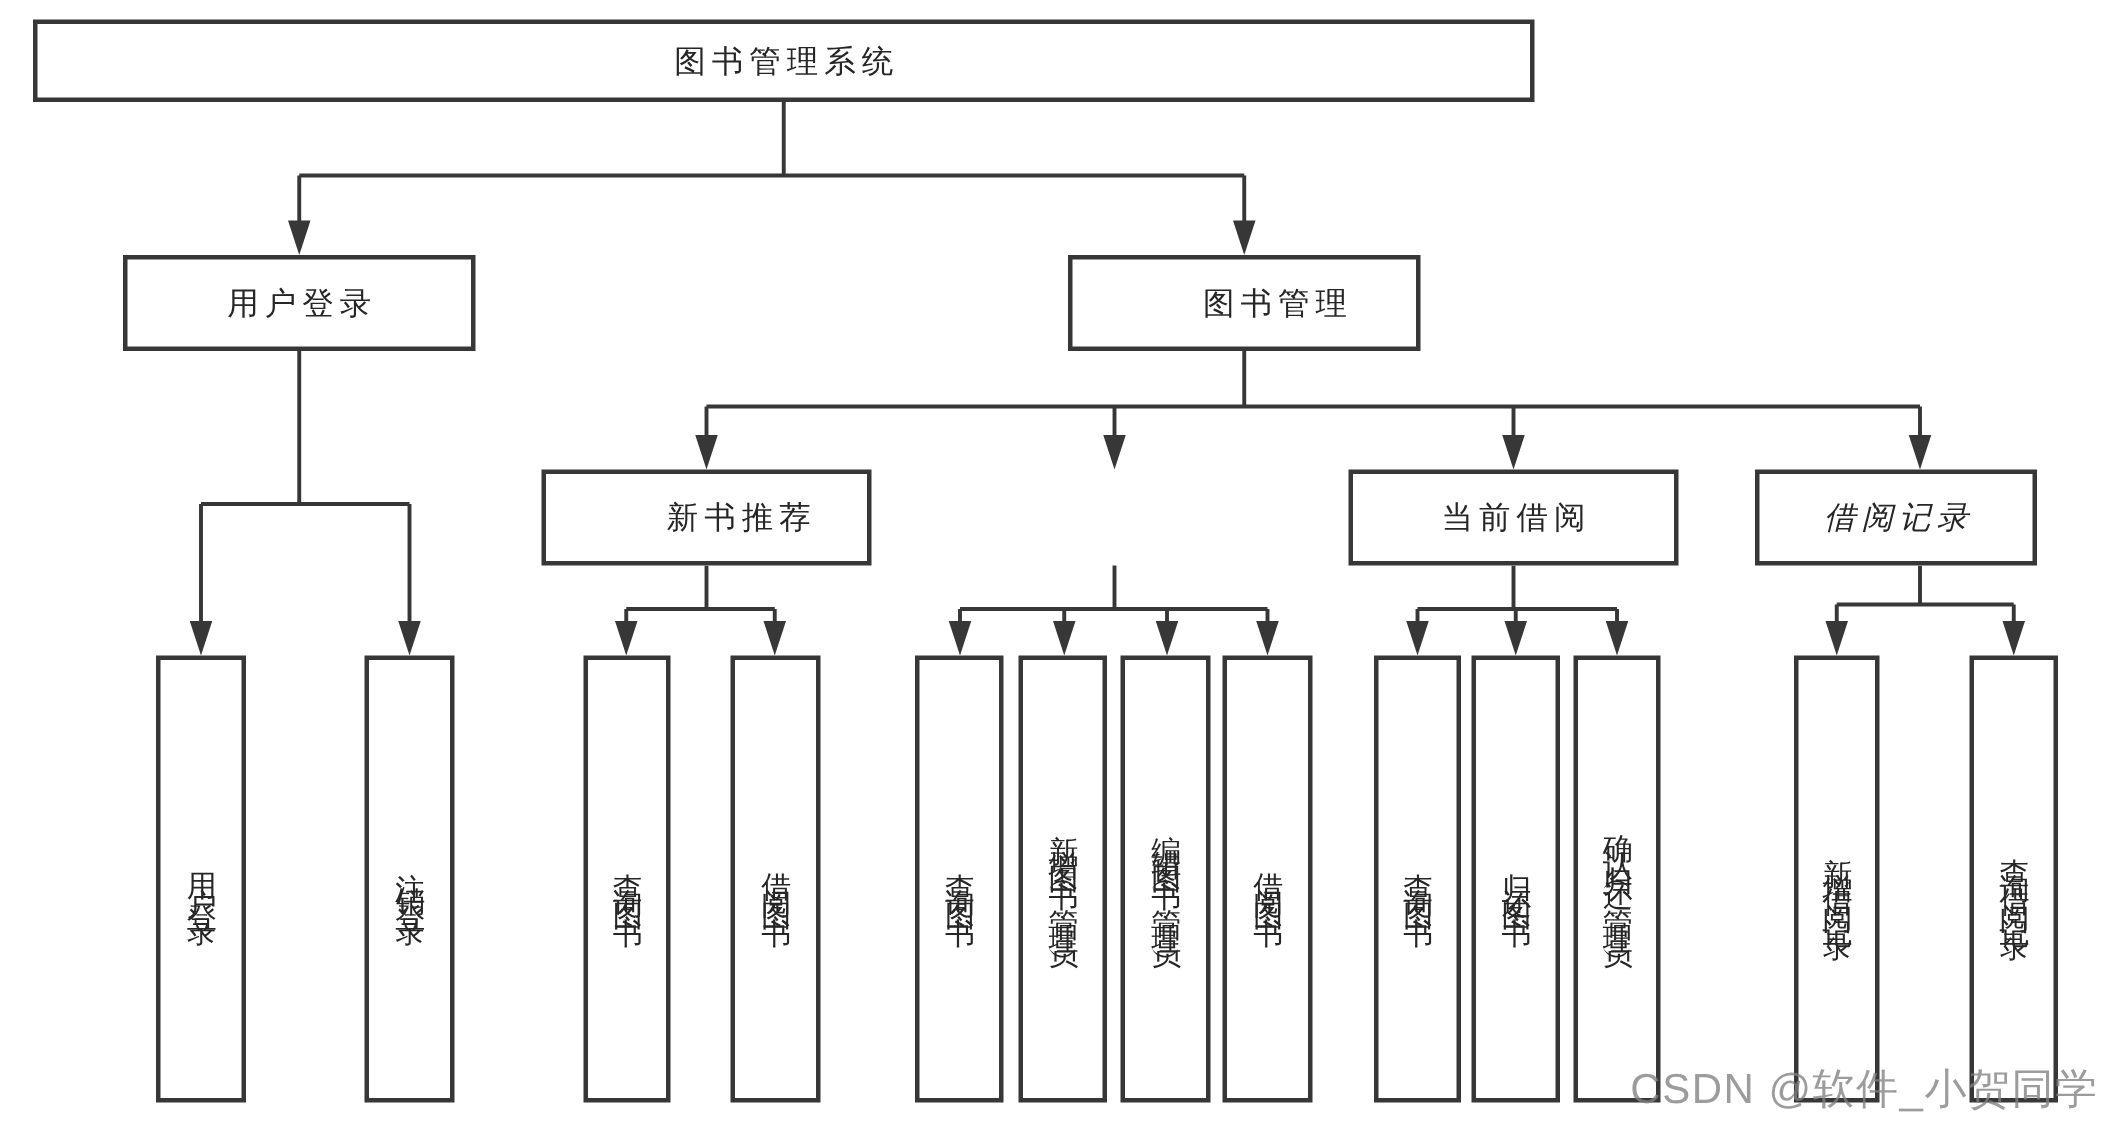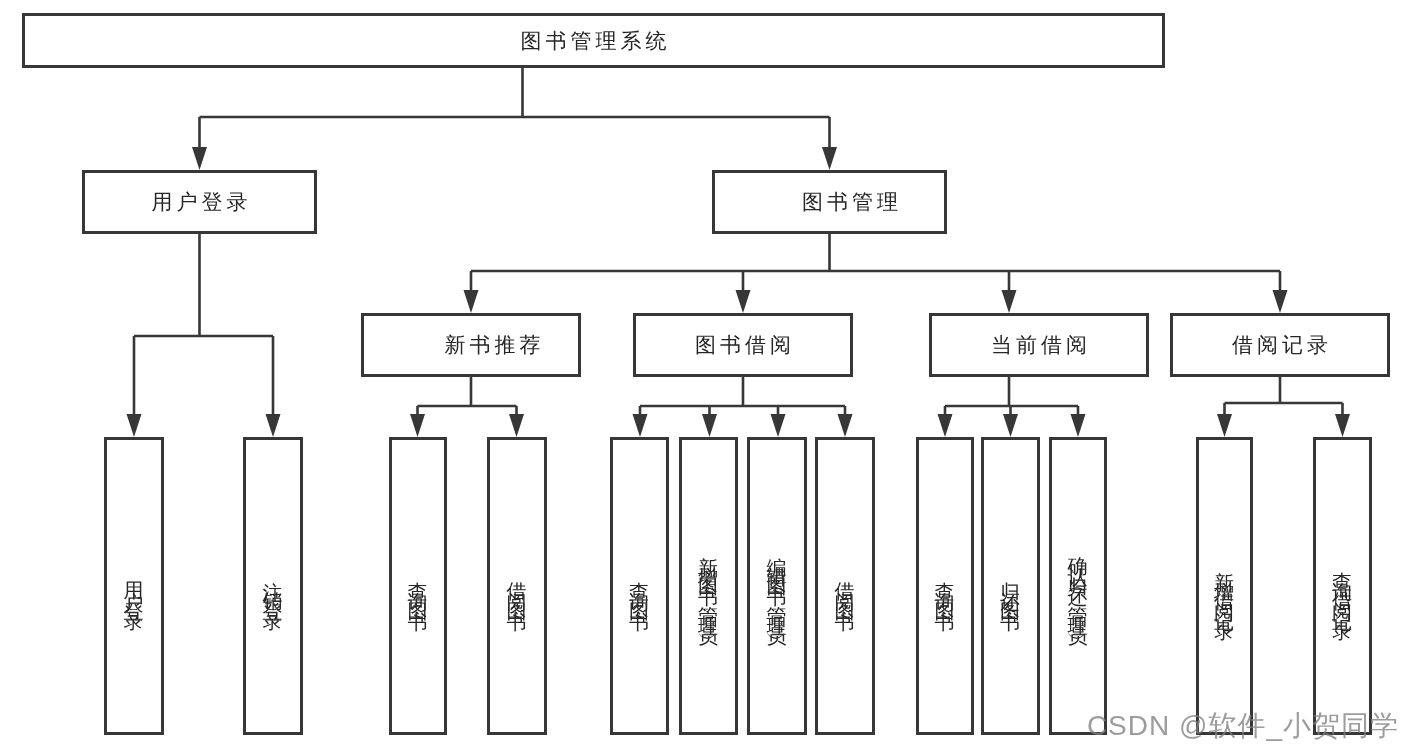--- a/index.html
+++ b/index.html
@@ -79,29 +79,28 @@
       <polygon points="770.5,414 785.5,414 778,437"></polygon>
       <polygon points="837.5,414 852.5,414 845,437"></polygon>
       <polygon points="937.5,414 952.5,414 945,437"></polygon>
       <polygon points="1003,414 1018,414 1010.5,437"></polygon>
       <polygon points="1070.5,414 1085.5,414 1078,437"></polygon>
       <polygon points="1217,414 1232,414 1224.5,437"></polygon>
       <polygon points="1335,414 1350,414 1342.5,437"></polygon>
     </g>
   </svg>
 
-  <div class="box h" style="left:22px; top:13px; width:1143px; height:55px;">图书管理系统</div>
+  <div class="box h" style="left:22px; top:13px; width:1001px; height:55px;">图书管理系统</div>
 
   <div class="box h" style="left:82px; top:170px; width:235px; height:64px;">用户登录</div>
   <div class="box h" style="left:712px; top:170px; width:235px; height:64px;padding-left:41px;">图书管理</div>
 
   <div class="box h" style="left:361px; top:313px; width:220px; height:64px;padding-left:43px;">新书推荐</div>
-  <div class="box h" style="left:633px; top:313px; width:220px; height:64px;">图书借阅</div>
-  <div class="box h" style="left:899px; top:313px; width:220px; height:64px;margin-left:30px;">当前借阅</div>
-  <div class="box h" style="left:1170px; top:313px; width:220px; height:64px;">借阅记录</div>
+  <div class="box h" style="left:899px; top:313px; width:220px; height:64px;">当前借阅</div>
+  <div class="box h" style="left:1170px; top:313px; width:188px; height:64px;font-style:italic;">借阅记录</div>
 
   <div class="box v" style="left:104px; top:437px; width:60px; height:298px;">用户登录</div>
   <div class="box v" style="left:243px; top:437px; width:60px; height:298px;">注销登录</div>
 
   <div class="box v" style="left:389px; top:437px; width:58px; height:298px;">查询图书</div>
   <div class="box v" style="left:487px; top:437px; width:60px; height:298px;">借阅图书</div>
 
   <div class="box v" style="left:610px; top:437px; width:59px; height:298px;">查询图书</div>
   <div class="box v" style="left:679px; top:437px; width:59px; height:298px;">新增图书（管理员）</div>
   <div class="box v" style="left:747px; top:437px; width:60px; height:298px;">编辑图书（管理员）</div>

